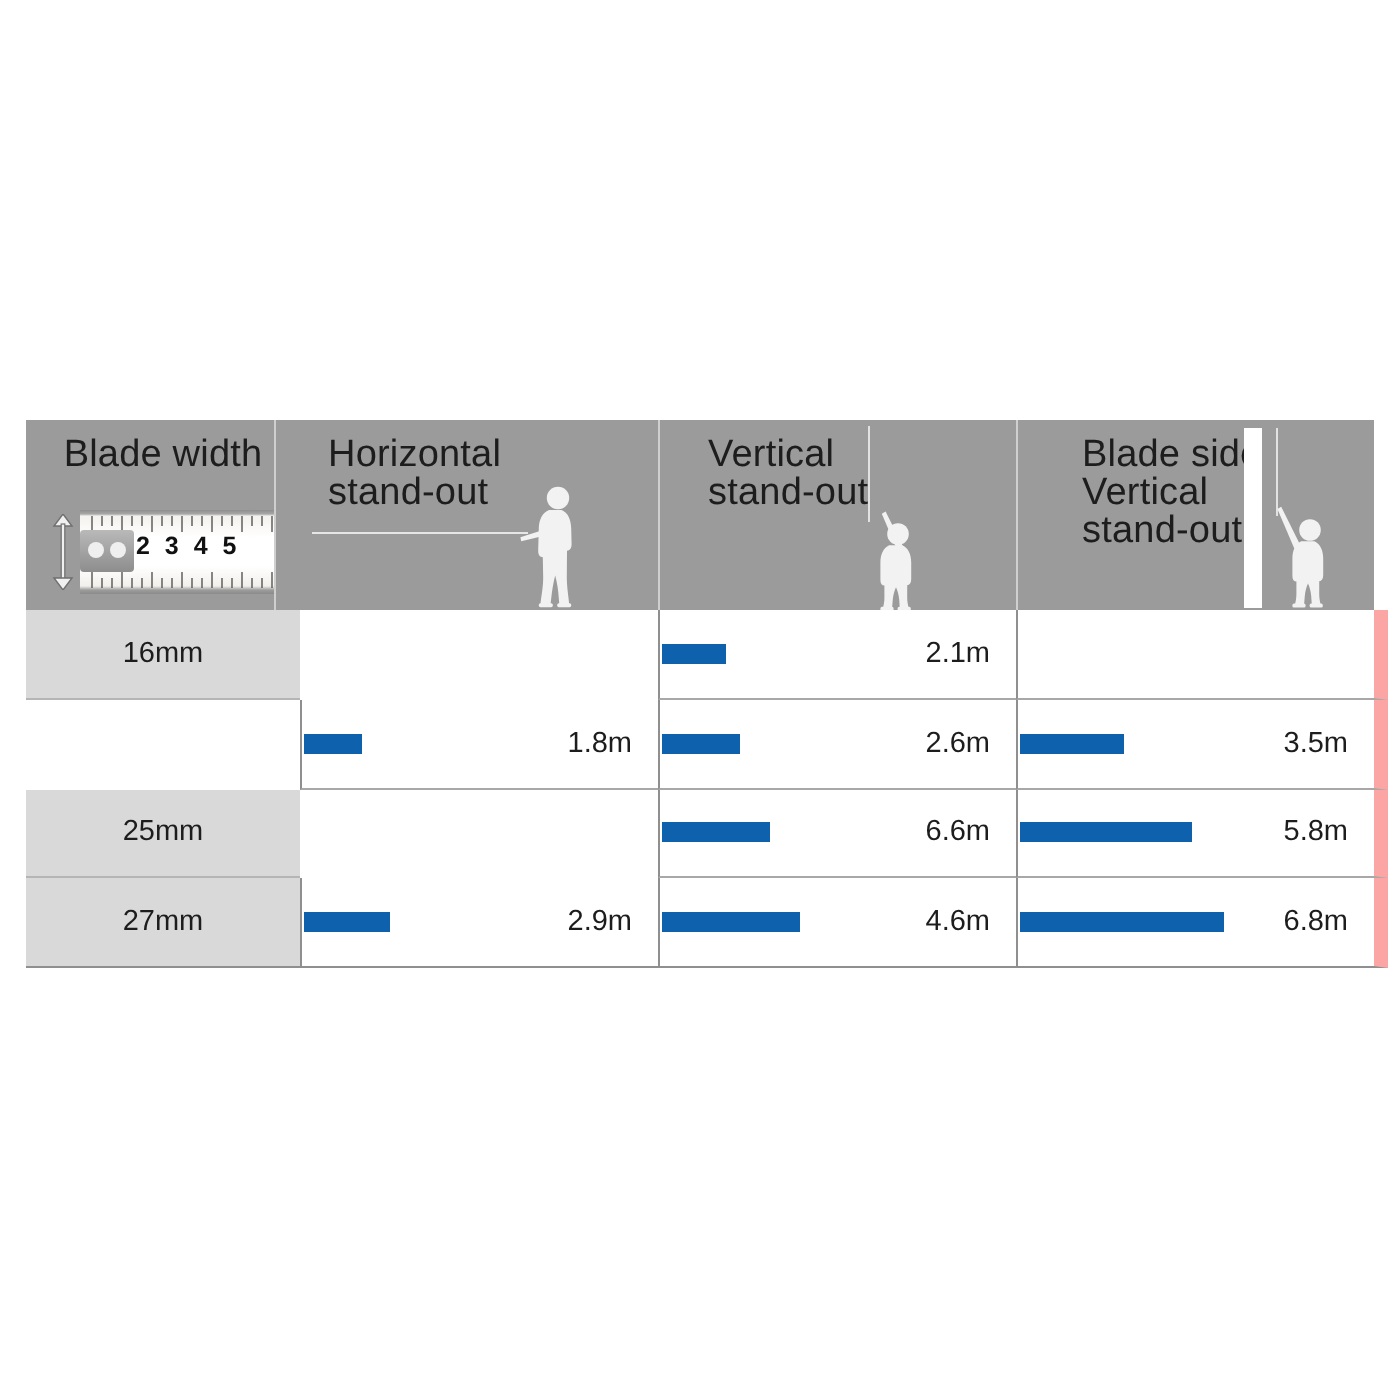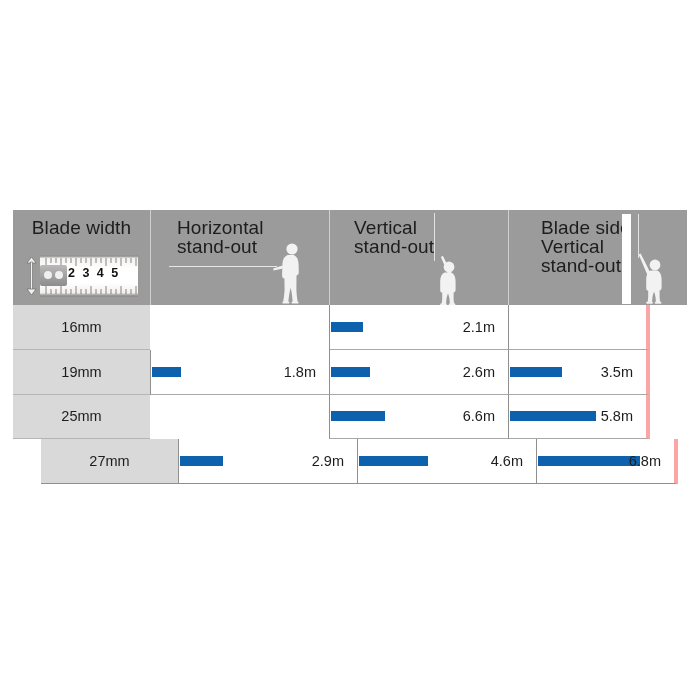--- a/index.html
+++ b/index.html
@@ -27,21 +27,21 @@
     background:#9b9b9b;
     box-sizing:border-box;
   }
   .hcell{
     position:absolute; top:0; height:95px;
     box-sizing:border-box;
     overflow:hidden;
   }
   .hcell + .hcell{border-left:1px solid #cfcfcf;}
   .hcell.c1{left:0px;   width:137px;}
-  .hcell.c2{left:137px; width:179px;}
+  .hcell.c2{left:124px; width:179px;}
   .hcell.c3{left:316px; width:179px;}
   .hcell.c4{left:495px; width:179px;}
 
   .htitle{
     position:absolute;
     left:0; right:0;
     top:8px;
     color:#1d1d1d;
     font-size:19px;
     line-height:19px;
@@ -65,25 +65,25 @@
   .row.r1{top:44.75px;}
   .row.r2{top:89.5px;}
   .row.r3{top:134.25px;}
 
   .cell{
     position:absolute; top:0; height:44.75px;
     box-sizing:border-box;
     border-bottom:1px solid #a8a8a8;
     background:#ffffff;
   }
-  .row.r3 .cell{border-bottom:1px solid #8f8f8f;margin-left:28px;}
+  .row.r3 .cell{border-bottom:1px solid #8f8f8f;}
   .cell.c1{left:0px;   width:137px; background:#d9d9d9;border-bottom:1px solid #b5b5b5;}
   .cell.c2{left:137px; width:179px; border-left:1px solid #8f8f8f;}
   .cell.c3{left:316px; width:179px; border-left:1px solid #8f8f8f;}
-  .cell.c4{left:495px; width:142px; border-left:1px solid #8f8f8f;border-right:4px solid #fca5a5;}
+  .cell.c4{left:495px; width:186px; border-left:1px solid #8f8f8f;border-right:7px solid #fca5a5;}
 
   .blade-label{
     position:absolute; left:0; right:0; top:50%;
     transform:translateY(-50%);
     text-align:center;
     font-size:14.5px;
     color:#1d1d1d;
   }
 
   .bar{
@@ -316,23 +316,20 @@
           <div class="bar" style="width: 32px; background: rgb(14, 98, 173);"></div>
           <div class="val">2.1m</div>
         </div>
         <div class="cell c4">
 
           <div class="val"></div>
         </div>
       </div>
 
       <div class="row r1">
-        <div class="cell c1">
-          <div class="blade-label">19mm</div>
-        </div>
         <div class="cell c2">
           <div class="bar" style="width: 29px; background: rgb(14, 98, 173);"></div>
           <div class="val">1.8m</div>
         </div>
         <div class="cell c3">
           <div class="bar" style="width: 39px; background: rgb(14, 98, 173);"></div>
           <div class="val">2.6m</div>
         </div>
         <div class="cell c4">
           <div class="bar" style="width: 52px; background: rgb(14, 98, 173);"></div>

